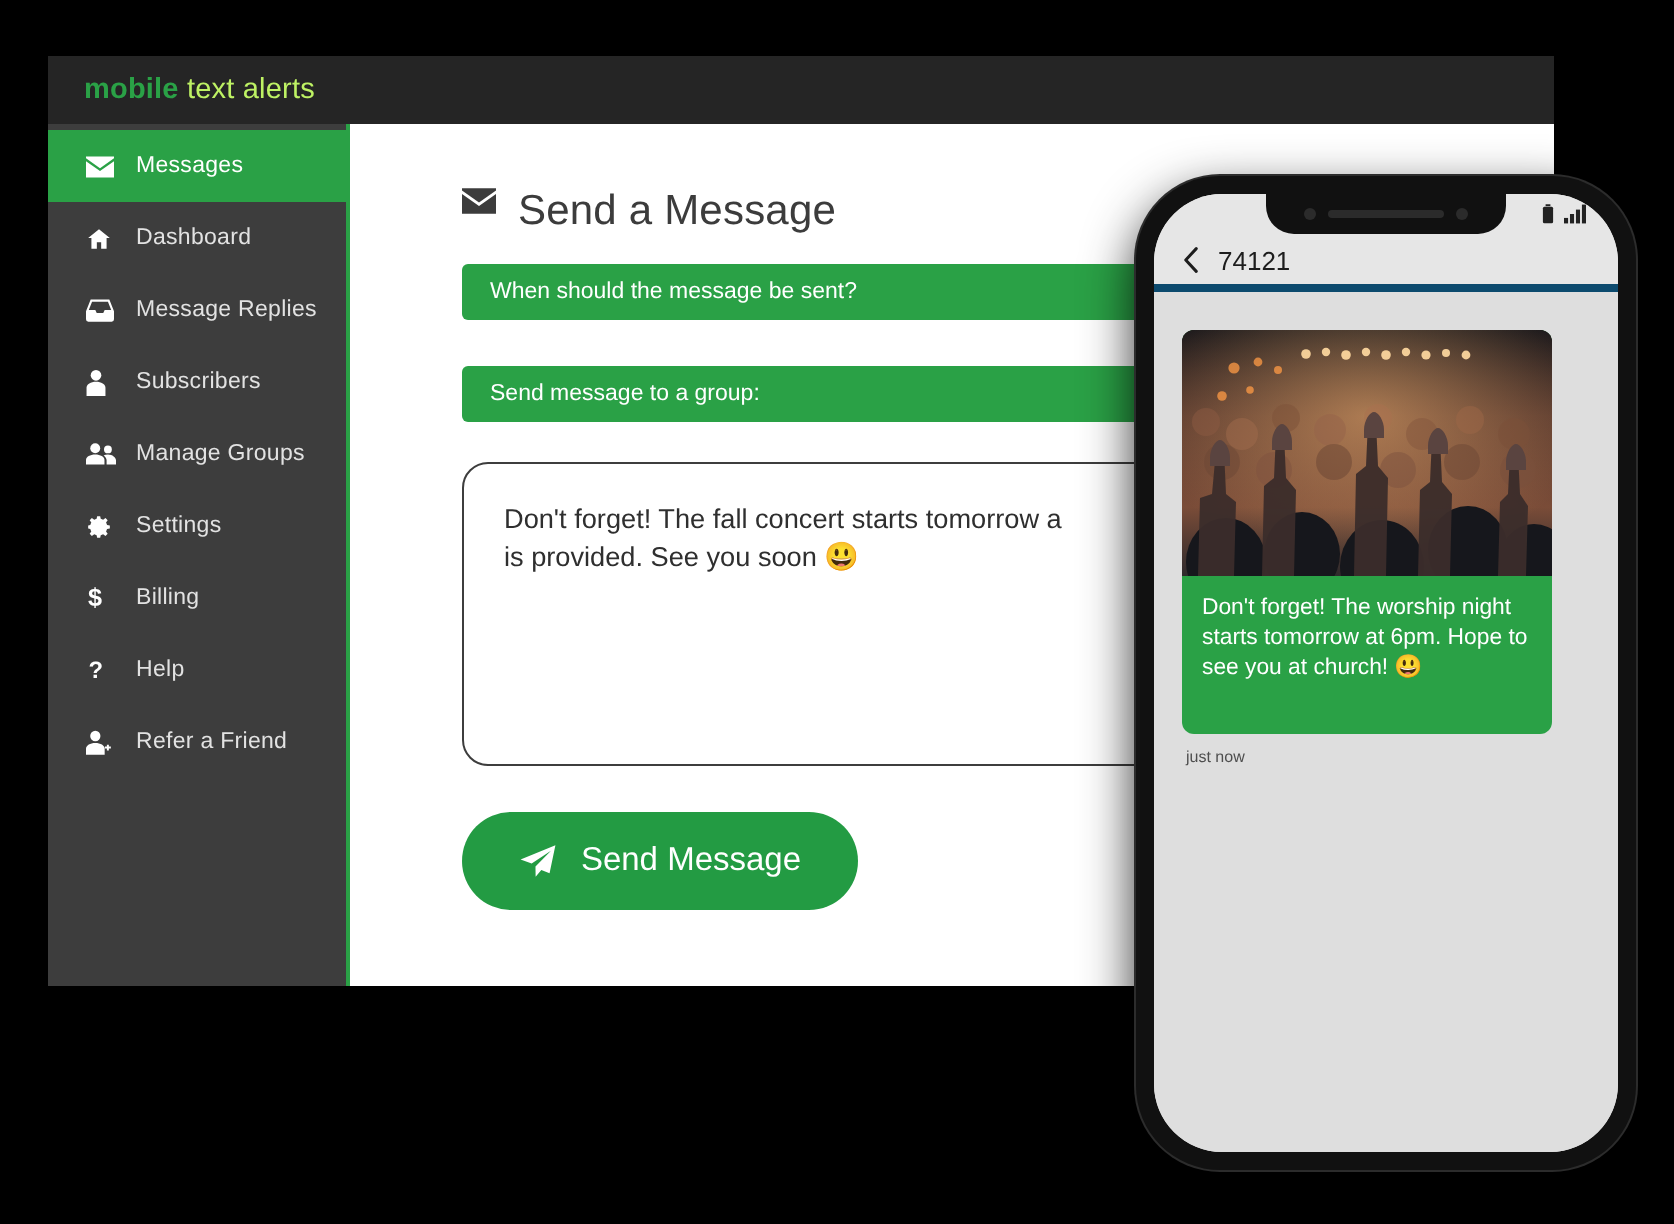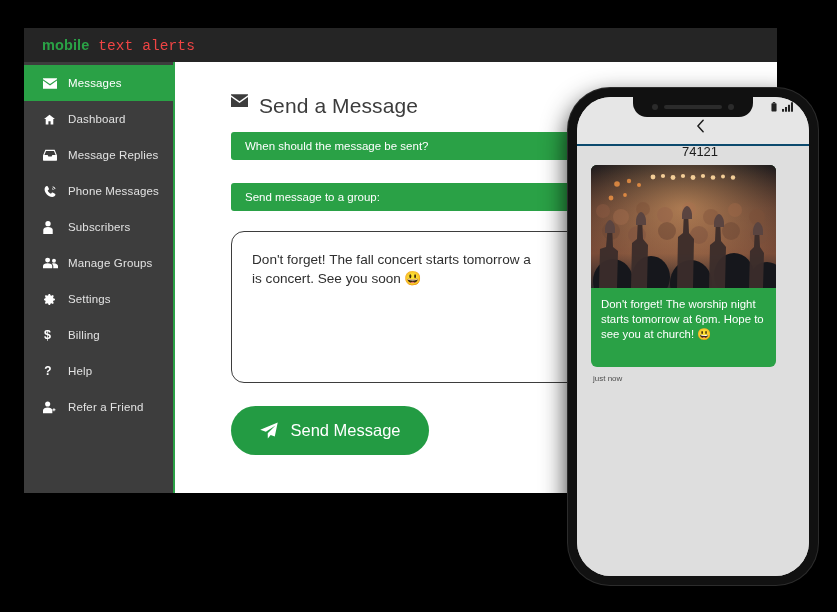--- a/index.html
+++ b/index.html
@@ -23,21 +23,21 @@
   }
   .topbar {
     height: 34px;
     background: #252525;
     display: flex;
     align-items: center;
     padding-left: 18px;
   }
   .brand { font-size: 14.5px; color: #ffffff; letter-spacing: .1px; }
   .brand .brand-mobile { color: #2aa146; font-weight: bold; }
-  .brand .brand-rest { color: #ef4444; font-weight: normal; font-family: Liberation Mono, monospace; }
+  .brand .brand-rest { color: #bef264; font-weight: normal; }
 
   .body-row { display: flex; height: 431px; }
 
   
   .sidebar {
     width: 149px;
     background: #3d3d3d;
     flex: none;
     padding-top: 3px;
   }
@@ -169,28 +169,27 @@
     color: #222;
     position: relative;
     z-index: 5;
   }
   .sb-left { display: flex; align-items: flex-start; gap: 4px; padding-left: 47px; }
   .sb-right { display: flex; align-items: center; gap: 5px; }
 
   .convo-header {
     height: 27px;
     background: #e6e6e6;
-    border-bottom: 2px solid #0c4a6e;
+    border-bottom: 4px solid #0c4a6e;
     display: flex;
     align-items: center;
     padding-left: 14px;
     gap: 9px;
     font-size: 13px;
     color: #1d1d1d;
-    flex-direction: column;
   }
   .back-chevron { font-size: 14px; color: #1d1d1d; line-height: 1; }
 
   .convo-body {
     background: #dedede;
     height: calc(100% - 49px);
     padding: 19px 14px 0 14px;
   }
   .bubble {
     width: 185px;
@@ -255,29 +254,20 @@
 
         <div class="nav-item">
           <span class="nav-ico">
             <svg width="14" height="12" viewBox="0 0 24 20" fill="#fff">
                 <path d="M4 1h16l4 10v7a2 2 0 0 1-2 2H2a2 2 0 0 1-2-2v-7zM5.2 3 2.4 10H8l1.2 2.6h5.6L16 10h5.6l-2.8-7z"></path>
               </svg>
           </span>
           <span class="nav-label">Message Replies</span>
         </div>
 
-        <div class="nav-item">
-          <span class="nav-ico">
-            <svg width="14" height="13" viewBox="0 0 24 24" fill="#fff">
-                <path d="M6.5 2C4 2 2 5 2 8c0 7 7 14 14 14 3 0 6-2 6-4.5 0-.7-.4-1.2-1-1.5l-4-2c-.7-.3-1.4-.1-1.8.5l-1.3 1.8C10.8 14.7 9.3 13.2 7.7 10l1.8-1.3c.6-.4.8-1.1.5-1.8l-2-4C7.7 2.4 7.2 2 6.5 2z"></path>
-                <path d="M17 2.4c2.6.6 4.6 2.6 5.2 5.2l-1.6.4c-.45-1.9-1.9-3.35-3.8-3.8zM16.2 6c1.3.35 2.3 1.35 2.65 2.65l-1.6.4c-.2-.75-.75-1.3-1.5-1.5z"></path>
-              </svg>
-          </span>
-          <span class="nav-label">Phone Messages</span>
-        </div>
 
         <div class="nav-item">
           <span class="nav-ico">
             <svg width="10" height="13" viewBox="0 0 16 22" fill="#fff">
                 <circle cx="8" cy="4.5" r="4.5"></circle>
                 <path d="M8 10c-4.4 0-8 2.2-8 5v7h16v-7c0-2.8-3.6-5-8-5z"></path>
               </svg>
           </span>
           <span class="nav-label">Subscribers</span>
         </div>
@@ -350,21 +340,21 @@
         <div class="green-field">
           <span>When should the message be sent?</span>
         </div>
 
         <div class="green-field second">
           <span>Send message to a group:</span>
         </div>
 
         <div class="msg-box">
           <span>Don't forget! The fall concert starts tomorrow a</span><br>
-          <span>is concert. See you soon </span><span class="emoji">😃</span>
+          <span>is provided. See you soon </span><span class="emoji">😃</span>
         </div>
 
         <button class="send-btn">
           <span class="s-ico">
             <svg width="20" height="19" viewBox="0 0 24 24" fill="#fff">
                 <path d="M23 2 1 11l7 2.6L20.2 5.6 10.4 15.4l.1 6.6 3.6-4.3 5.2 2z"></path>
               </svg>
           </span>
           <span>Send Message</span>
         </button>

